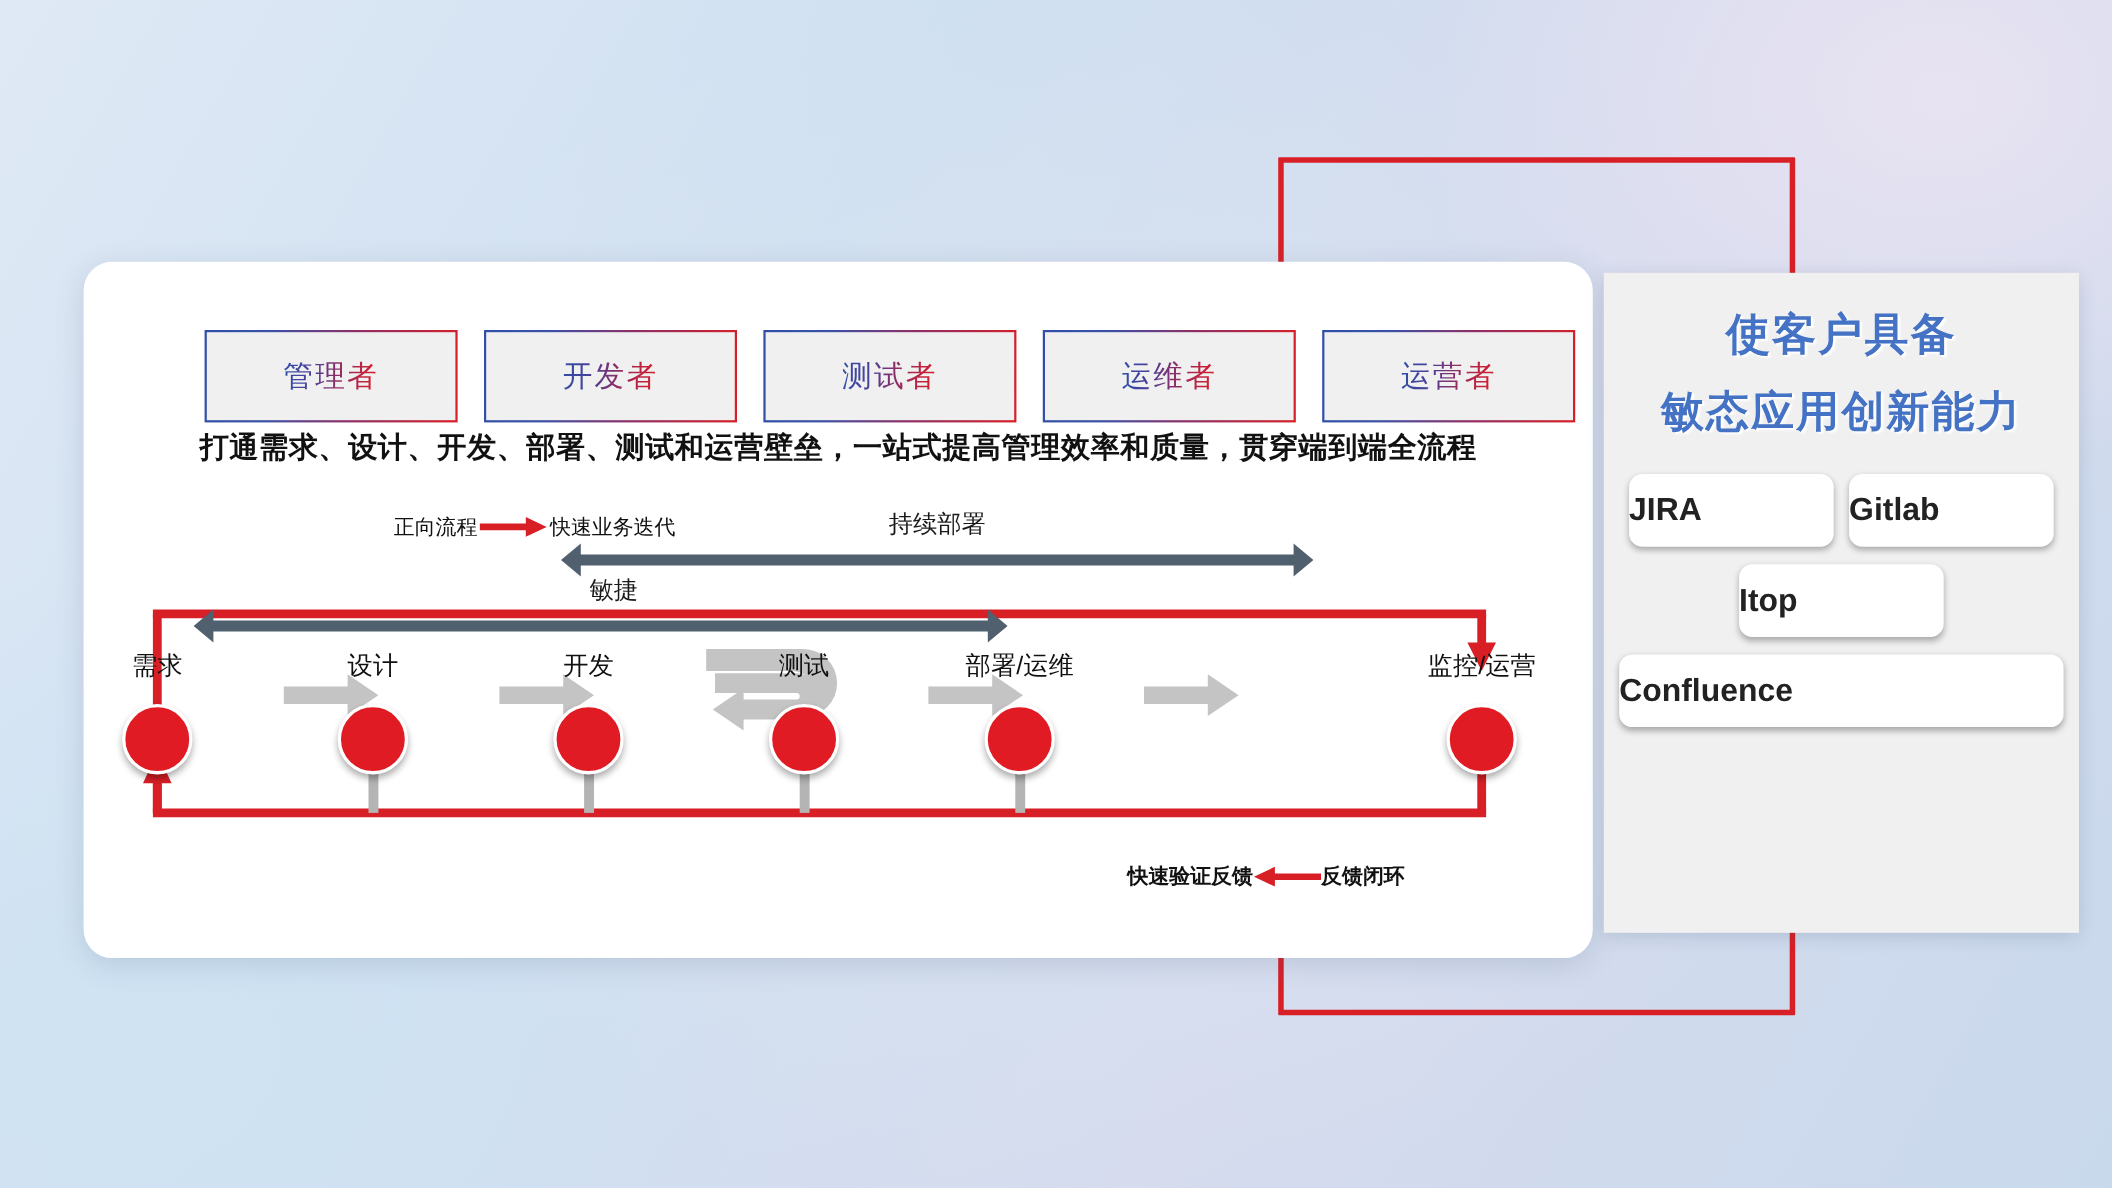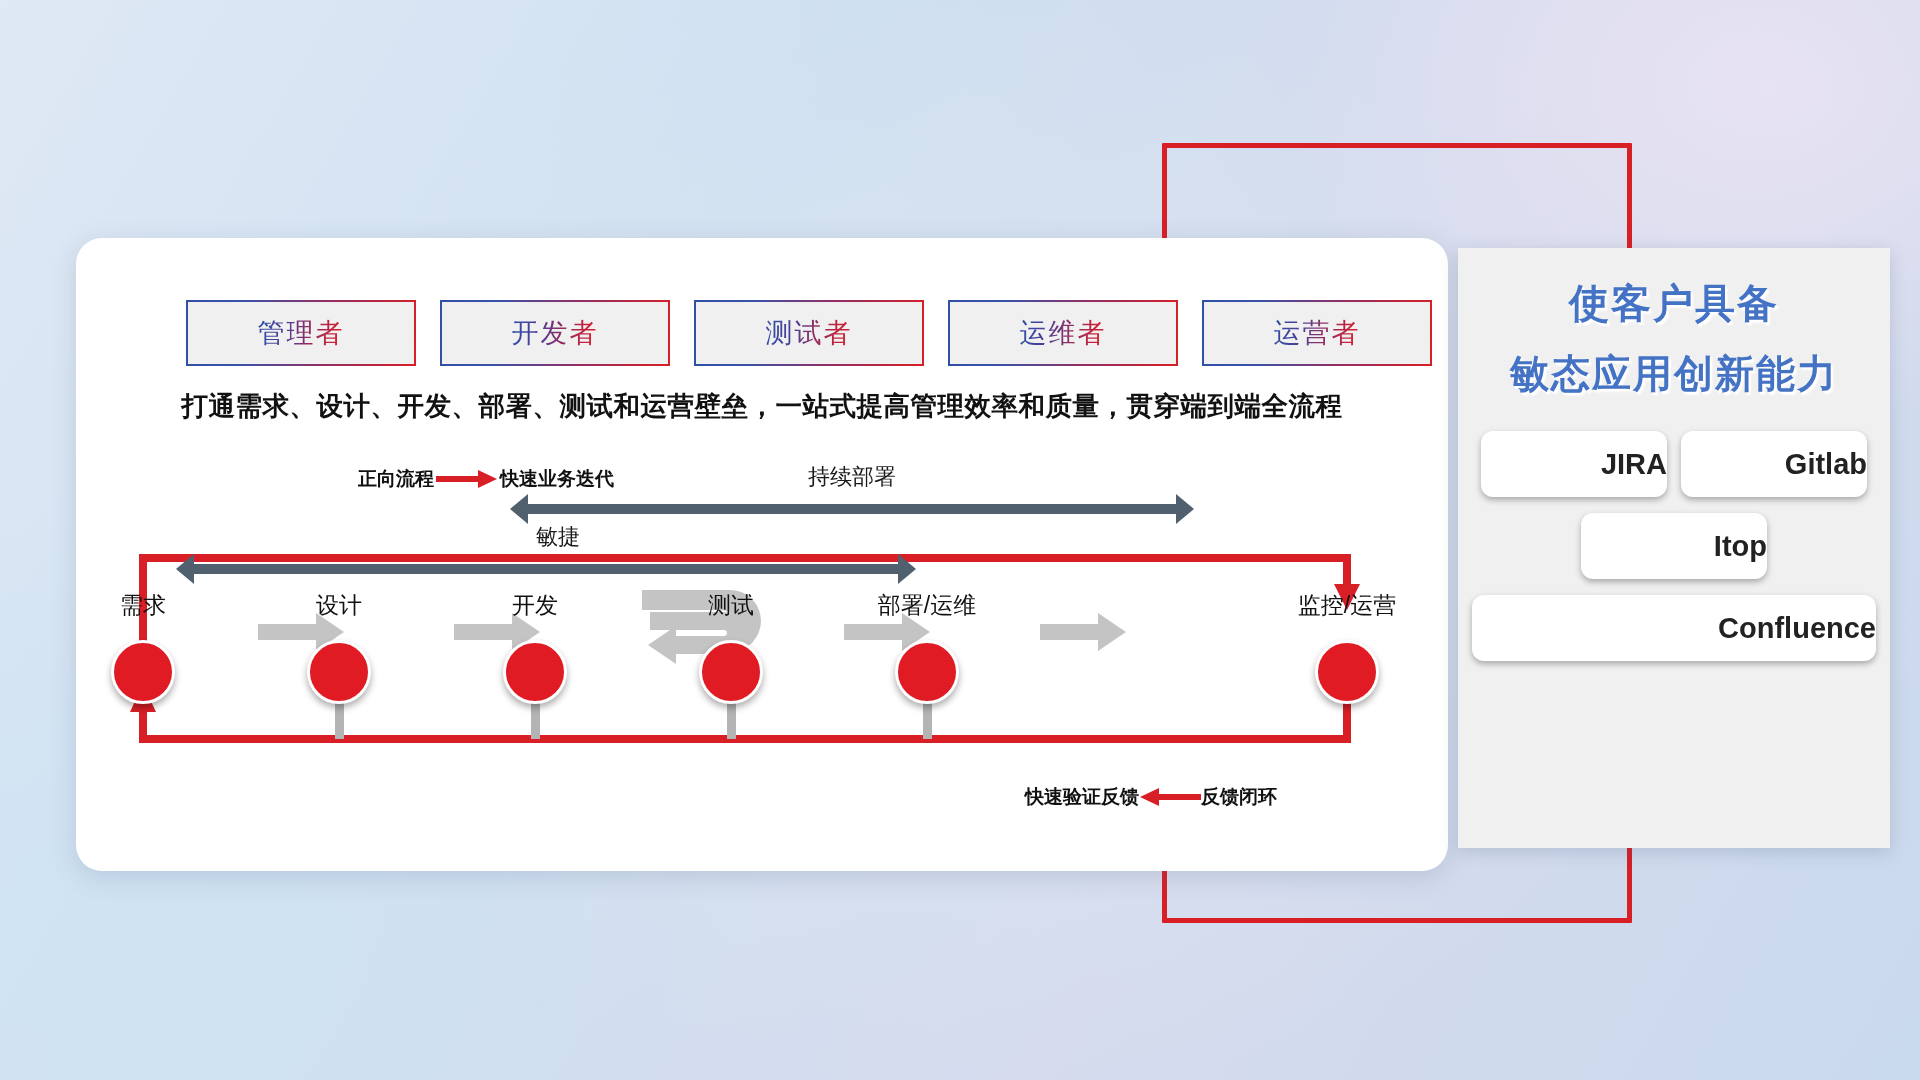--- a/index.html
+++ b/index.html
@@ -28,21 +28,21 @@
     left: 76px; top: 238px;
     width: 1372px; height: 633px;
     background: #ffffff;
     border-radius: 26px;
     box-shadow: 0 6px 26px rgba(70,90,120,.18);
   }
 
   
   .roles { position: absolute; left: 110px; top: 62px; display: flex; gap: 24px; }
   .role-box {
-    width: 230px; height: 66px;
+    width: 230px; height: 84px;
     background: #f0f0f0;
     display: flex; align-items: center; justify-content: center;
     position: relative;
     padding: 2px;
   }
   .role-box::before{
     content:""; position:absolute; inset:0;
     background: linear-gradient(95deg, #2F4FA8 0%, #3B52A8 25%, #8E2F66 58%, #D81F26 100%);
     z-index:0;
   }
@@ -63,21 +63,21 @@
     position: absolute; left: 0; right: 0; top: 150px;
     text-align: center;
     font-size: 26.5px; font-weight: bold; color: #111;
     letter-spacing: .5px;
   }
 
   
   .legend-forward {
     position: absolute; left: 282px; top: 228px;
     display: flex; align-items: center; gap: 2px;
-    font-size: 19px; font-weight: bold; color: #111;
+    font-size: 19px; font-weight: normal; color: #111;
   }
   .legend-feedback {
     position: absolute; left: 949px; top: 546px;
     display: flex; align-items: center; gap: 0;
     font-size: 19px; font-weight: bold; color: #111;
   }
 
   
   .loop-svg { position: absolute; left: 0; top: 0; }
 
@@ -112,21 +112,21 @@
   .side-title.l1 { margin-top: 28px; }
   .side-title.l2 { margin-top: 16px; font-size: 39px; }
   .chips {
     margin-top: 30px; padding: 0 14px;
     display: flex; flex-wrap: wrap; gap: 16px 14px; justify-content: center;
   }
   .chip {
     background: #ffffff;
     border-radius: 12px;
     height: 66px;
-    display: flex; align-items: center; justify-content: flex-end;
+    display: flex; align-items: center; justify-content: flex-start;
     font-size: 29px; font-weight: bold; color: #222;
     box-shadow: 0 3px 6px rgba(0,0,0,.30);
   }
   .chip.half { width: 186px; }
   .chip.full { width: 465px; }
 </style>
 </head>
 <body>
 
 <div id="stage">

